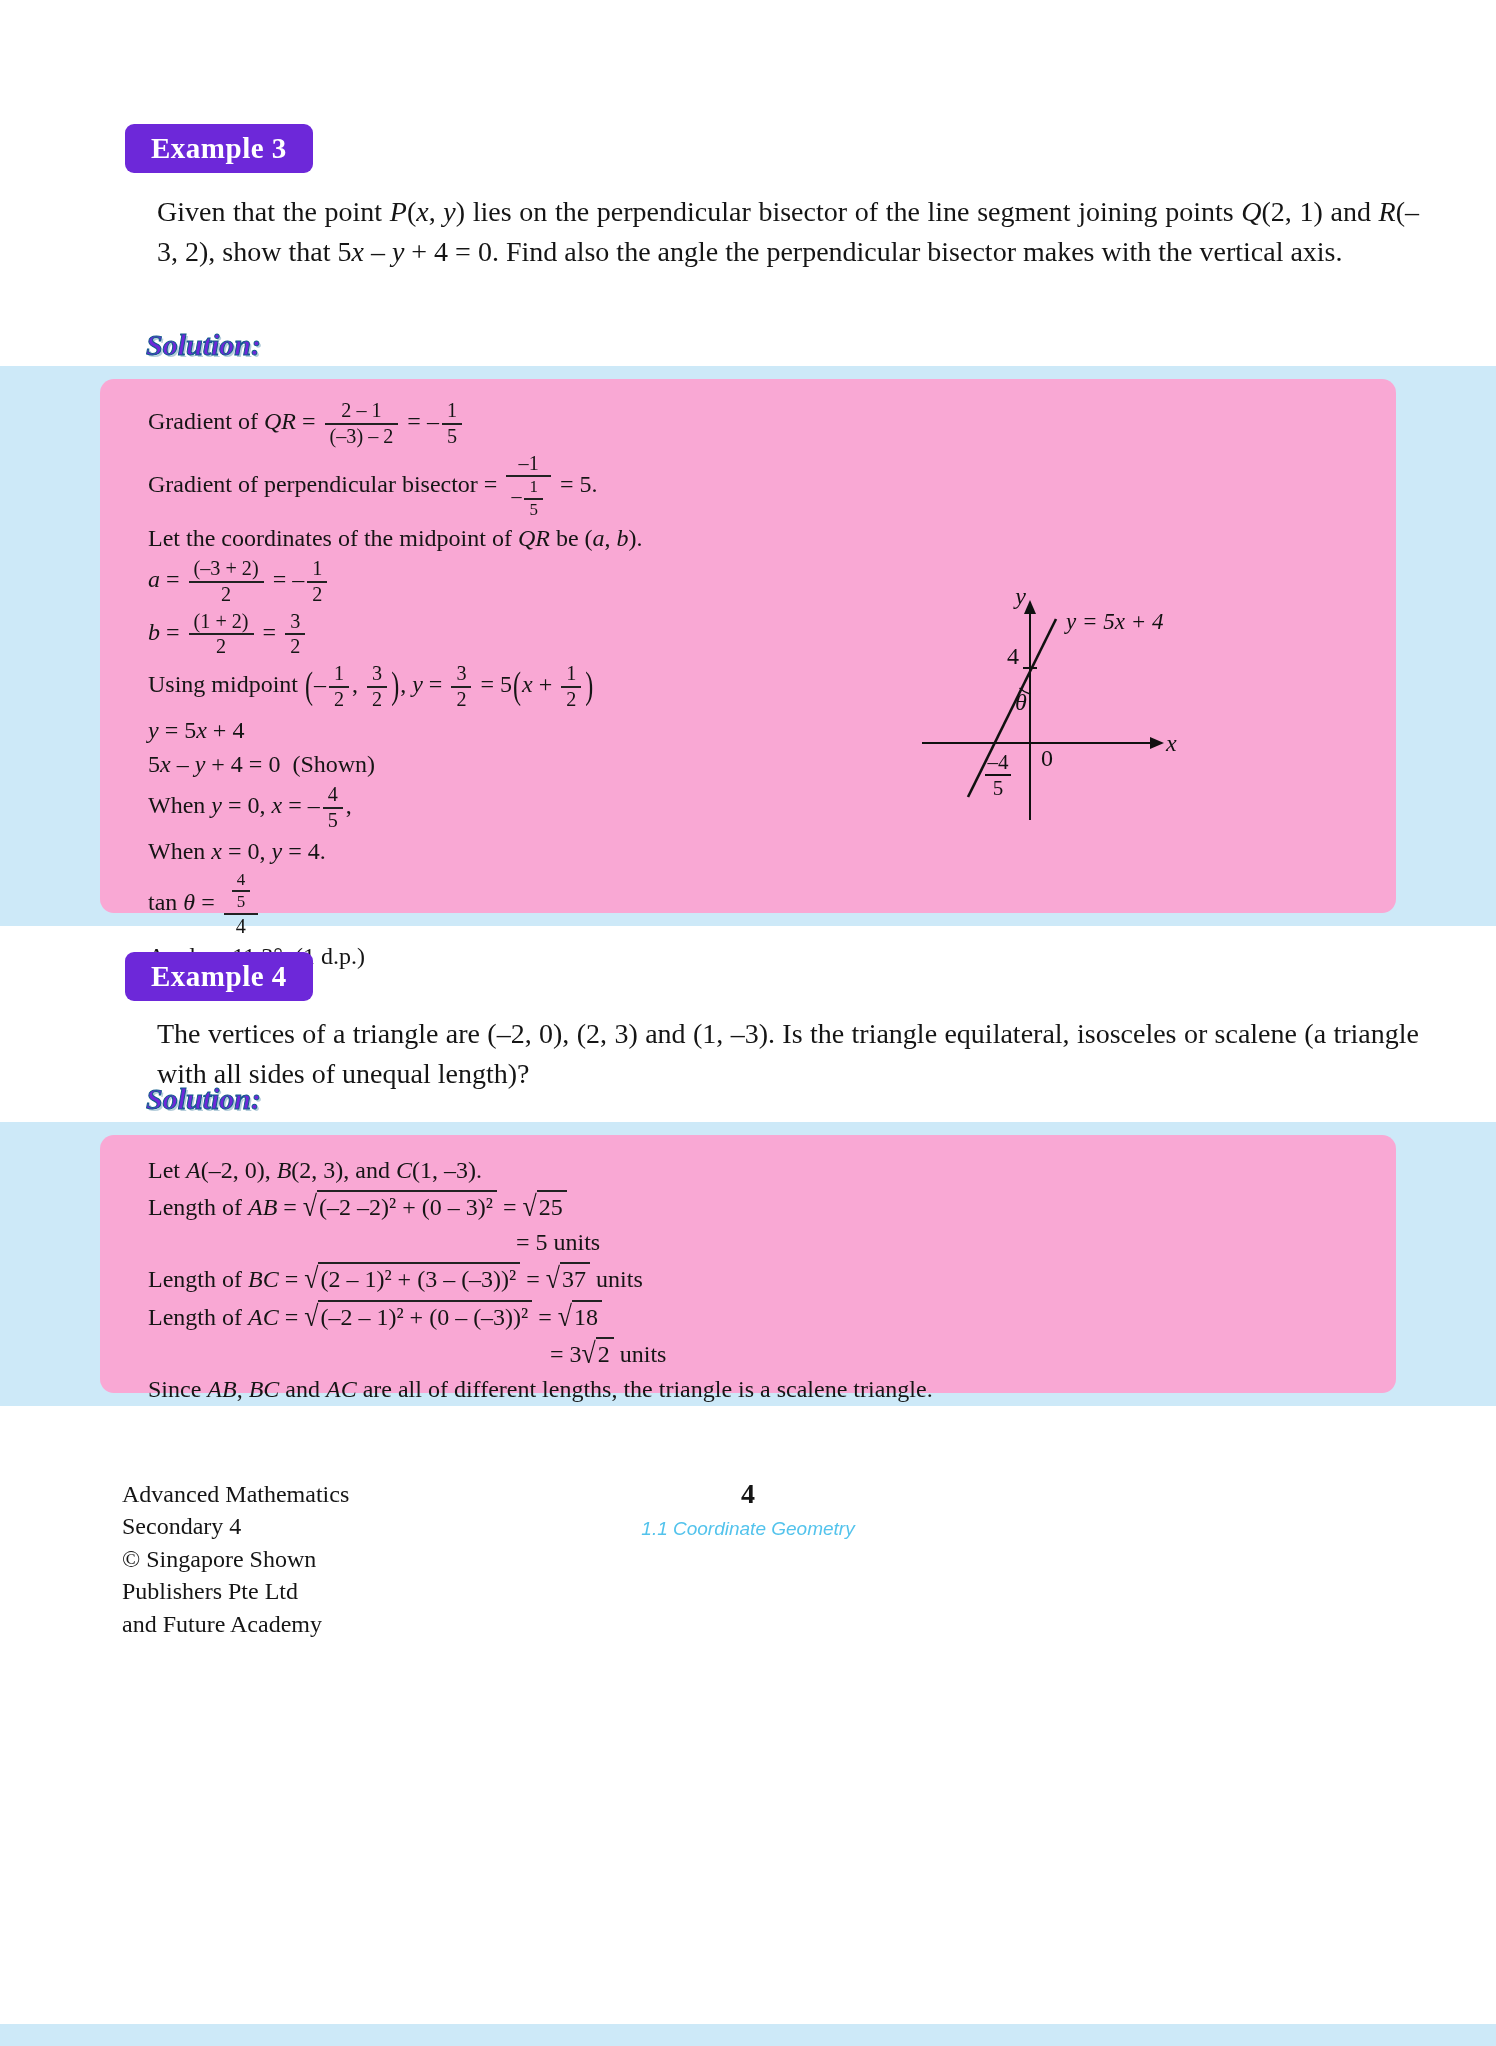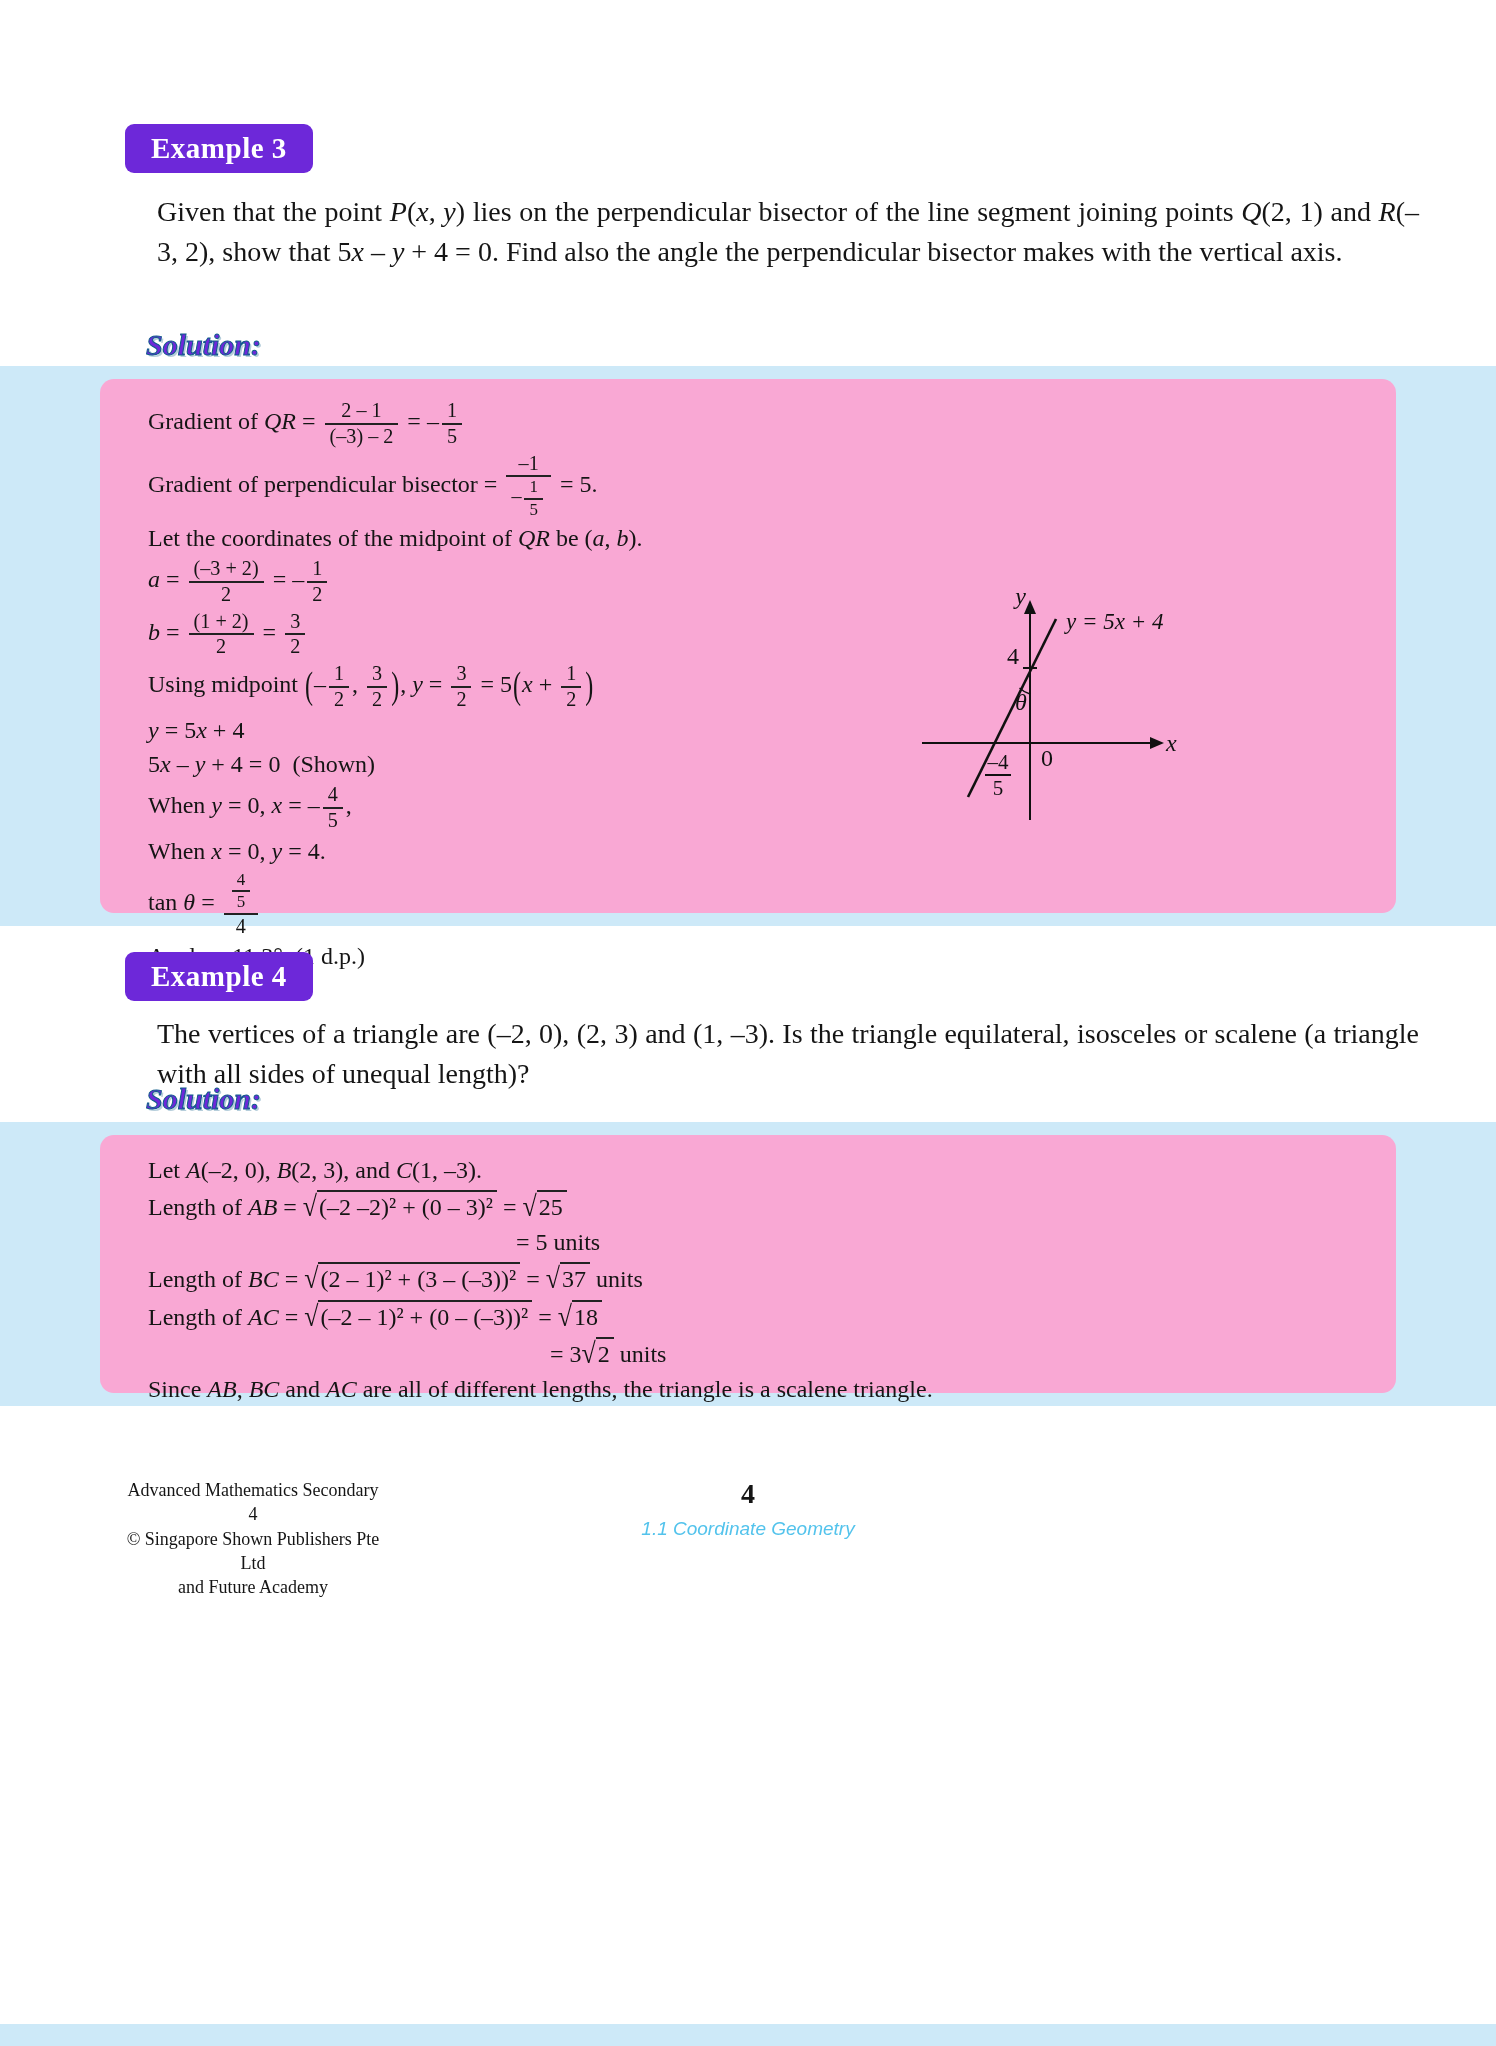--- a/index.html
+++ b/index.html
@@ -67,21 +67,21 @@
   #graph .axfill { fill:#111; }
   #graph .arc { fill:none; stroke:#111; stroke-width:1.4; }
   #graph text { font-family:"Liberation Serif", serif; font-size:24px; fill:#111; }
   #graph text.it { font-style:italic; }
   #graph text.lbl { font-size:23px; }
   #graph text.small { font-size:21px; }
 
   
   .imprint {
     position:absolute; top:1478px; left:122px; width:262px;
-    font-size:18px; line-height:1.35; text-align:center;
+    font-size:24px; line-height:1.35; 
   }
   .imprint span { display:block; }
   .pageno {
     position:absolute; top:1478px; left:0; width:100%;
     text-align:center; font-size:28px; font-weight:bold;
   }
   .section {
     position:absolute; top:1518px; left:0; width:100%; text-align:center;
     font-size:19px; font-style:italic; color:#53c3ec;
     font-family:"Liberation Sans", sans-serif;

